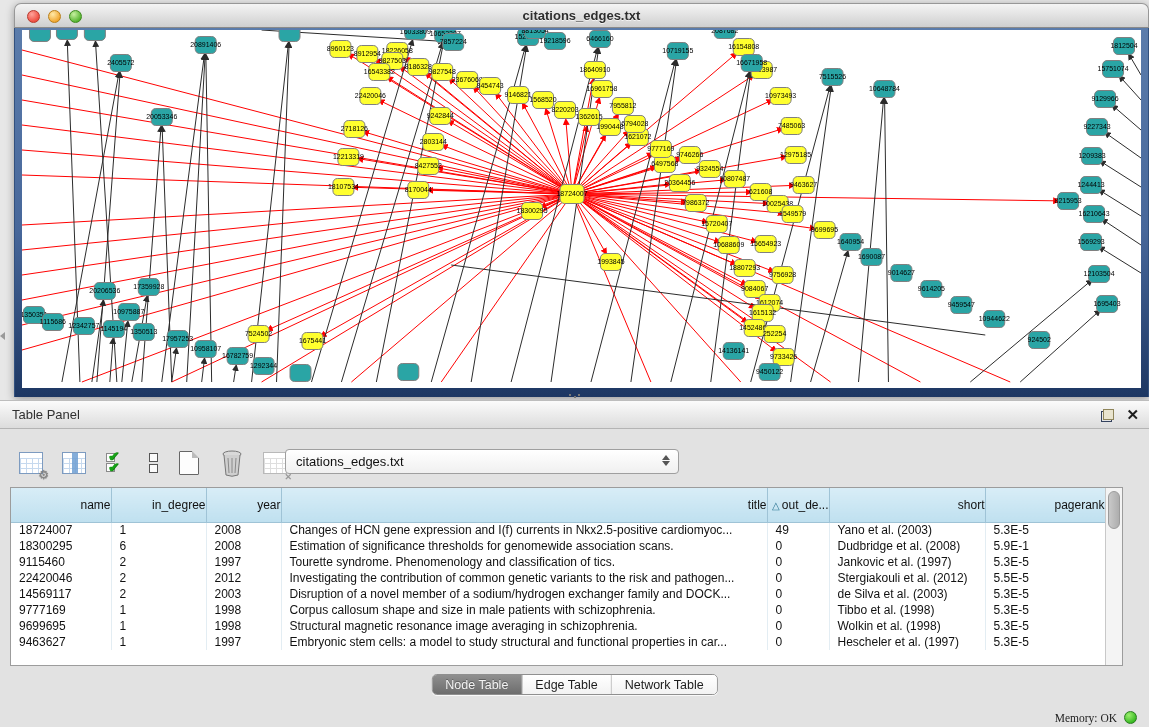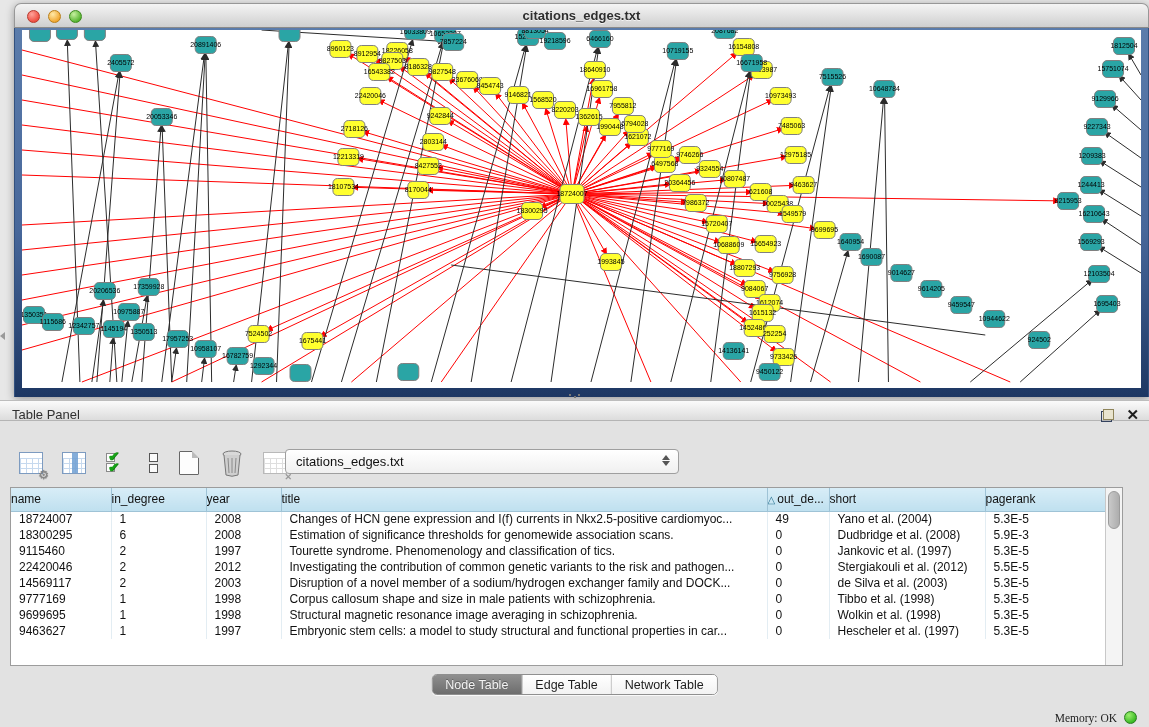--- a/index.html
+++ b/index.html
@@ -28,21 +28,21 @@
   .split-grip { position:absolute; left:567px; top:393px; width:14px; height:6px;
     background:radial-gradient(circle at 3px 2px,#777 1px,transparent 1.4px),
                radial-gradient(circle at 8px 4px,#777 1px,transparent 1.4px),
                radial-gradient(circle at 12px 2px,#777 1px,transparent 1.4px); }
   .gutter-arrow { position:absolute; left:0; top:332px; width:0; height:0;
     border-top:4px solid transparent; border-bottom:4px solid transparent; border-right:5px solid #9a9a9a; }
 
   
   .table-panel { position:absolute; left:0; top:400px; width:1149px; height:327px;
     background:#e2e2e2; border-top:1px solid #bdbdbd; }
-  .panel-header { height:20px; background:linear-gradient(#fbfbfb,#dcdcdc); border-bottom:1px solid #b4b4b4;
+  .panel-header { height:28px; background:linear-gradient(#fbfbfb,#dcdcdc); border-bottom:1px solid #b4b4b4;
     line-height:28px; padding:0 12px; font-size:13px; color:#303030; position:relative; }
   .panel-actions { position:absolute; right:10px; top:0; height:28px; display:flex; align-items:center; gap:12px; }
   .float-icon { position:relative; width:13px; height:13px; display:inline-block; }
   .float-icon::before { content:""; position:absolute; left:0; bottom:0; width:9px; height:9px; border:1px solid #34425e; }
   .float-icon::after  { content:""; position:absolute; right:0; top:0; width:9px; height:9px; border:1px solid #8f855a; background:#e9e4cf; }
   .close-x { font-size:15px; font-weight:bold; color:#1c1c1c; line-height:14px; }
 
   .toolbar { position:absolute; left:16px; top:44px; height:36px; display:flex; align-items:center; gap:13px; }
   .tb { width:30px; height:30px; display:flex; align-items:center; justify-content:center; position:relative; }
   .mini-table { width:24px; height:22px; border:1px solid #7d9bc0; background:#fff; position:relative; }
@@ -75,22 +75,22 @@
     box-shadow:inset 0 1px 0 #fff; }
   .sel-arrows { position:absolute; right:8px; top:4px; width:9px; }
   .sel-arrows i { display:block; width:0; height:0; margin:1px auto; }
   .sel-arrows .up { border-left:4px solid transparent; border-right:4px solid transparent; border-bottom:5px solid #555; }
   .sel-arrows .dn { border-left:4px solid transparent; border-right:4px solid transparent; border-top:5px solid #555; }
 
   
   .table-wrap { position:absolute; left:10px; top:86px; width:1113px; height:179px; background:#fff;
     border:1px solid #9c9c9c; overflow:hidden; }
   table.data { border-collapse:collapse; table-layout:fixed; width:1094px; }
-  table.data th { height:23px; background:linear-gradient(#d8edf7,#bfe0ef); border-right:1px solid #9fc3d6;
-    border-bottom:1px solid #9fc3d6; font-size:12px; font-weight:normal; color:#111; text-align:left; overflow:hidden; white-space:nowrap; }
+  table.data th { height:34px; background:linear-gradient(#d8edf7,#bfe0ef); border-right:1px solid #9fc3d6;
+    border-bottom:1px solid #9fc3d6; font-size:12px; font-weight:normal; color:#111; text-align:right; overflow:hidden; white-space:nowrap; }
   table.data td { height:16px; font-size:12px; color:#111; padding:0 4px 0 8px; white-space:nowrap; overflow:hidden;
     border-right:1px solid #e3edf3; }
   th .sort-tri { color:#2e7795; font-size:10px; margin-right:2px; }
   .vscroll { position:absolute; right:0; top:0; bottom:0; width:17px; background:#f4f4f4; border-left:1px solid #c8c8c8; }
   .vthumb { position:absolute; left:2px; right:2px; top:3px; height:38px; border-radius:7px;
     background:linear-gradient(90deg,#c9c9c9,#adadad); border:1px solid #9b9b9b; }
 
   
   .tabs { position:absolute; left:50%; transform:translateX(-50%); top:273px; display:flex; height:21px;
     border:1px solid #8f8f8f; border-radius:5px; overflow:hidden; background:#fff; box-shadow:0 1px 0 rgba(255,255,255,.8); }
@@ -781,31 +781,31 @@
             <th style="width: 120px;">pagerank</th>
           </tr>
         </thead>
       <tbody id="tbody-rows">
           <tr>
             <td>18724007</td>
             <td>1</td>
             <td>2008</td>
             <td>Changes of HCN gene expression and I(f) currents in Nkx2.5-positive cardiomyoc...</td>
             <td>49</td>
-            <td>Yano et al. (2004)</td>
+            <td>Yano et al. (2003)</td>
             <td>5.3E-5</td>
           </tr>
           <tr>
             <td>18300295</td>
             <td>6</td>
             <td>2008</td>
             <td>Estimation of significance thresholds for genomewide association scans.</td>
             <td>0</td>
             <td>Dudbridge et al. (2008)</td>
-            <td>5.9E-3</td>
+            <td>5.9E-1</td>
           </tr>
           <tr>
             <td>9115460</td>
             <td>2</td>
             <td>1997</td>
             <td>Tourette syndrome. Phenomenology and classification of tics.</td>
             <td>0</td>
             <td>Jankovic et al. (1997)</td>
             <td>5.3E-5</td>
           </tr>

